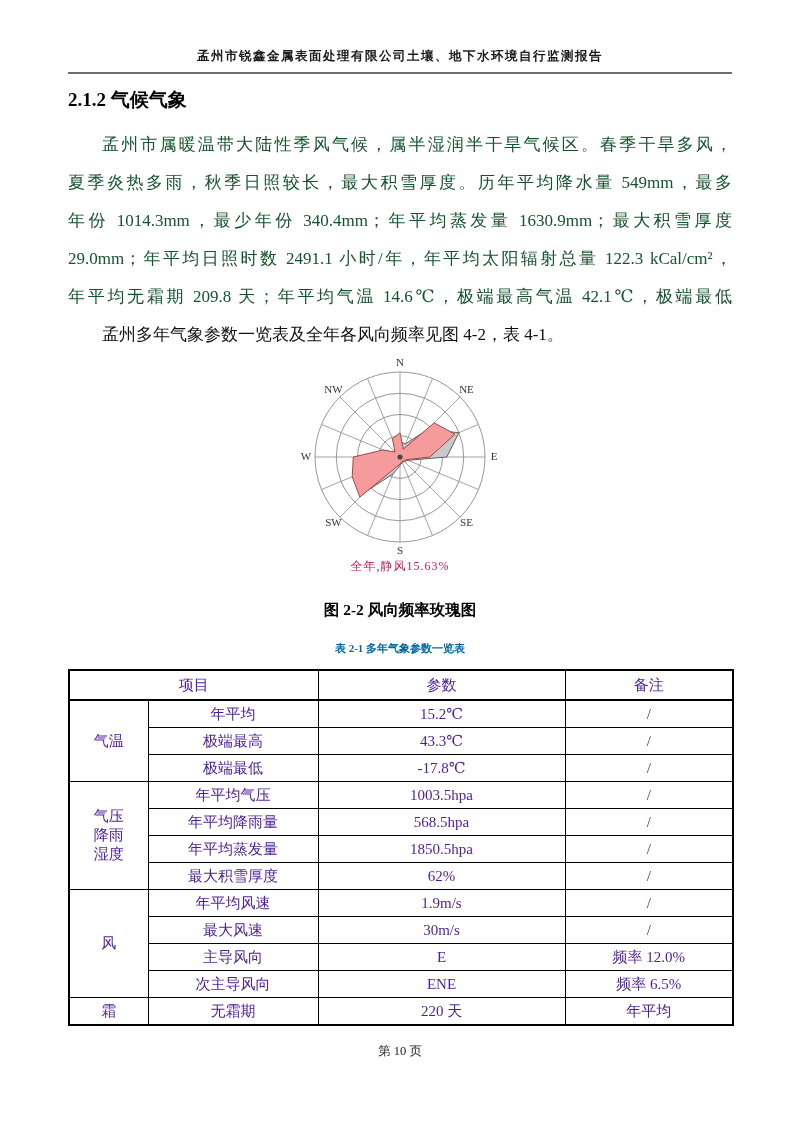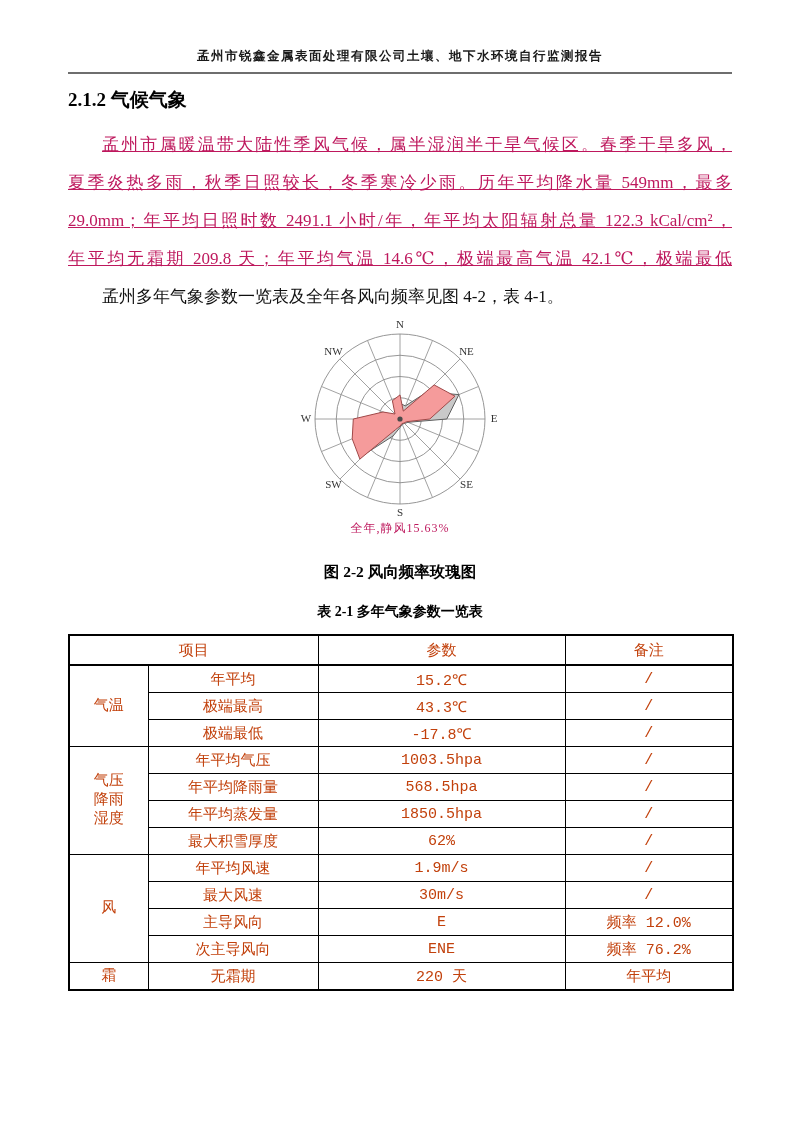--- a/index.html
+++ b/index.html
@@ -8,56 +8,57 @@
     padding:48px 68px 0 68px;background:#fff;overflow:hidden;
     font-family:"Liberation Serif","DejaVu Serif",serif;color:#111;
   }
   .hdr{
     text-align:center;font-size:12.5px;font-weight:bold;letter-spacing:1.5px;
     color:#1a1a1a;padding-bottom:7px;border-bottom:2px solid #6e6e6e;
   }
   .section-heading{
     font-size:19px;font-weight:bold;margin:13px 0 0 0;color:#000;
   }
-  .para{margin-top:13px;font-size:17px;color:#be185d;text-decoration:underline;}
+  .para{margin-top:13px;font-size:17px;color:#14532d;}
   .pline{line-height:38px;text-align:justify;text-align-last:justify;}
   .pline.first{text-indent:2em;}
   .p2{font-size:17px;line-height:38px;text-indent:2em;color:#101010;}
   .figure{margin-top:2px;text-align:center;}
   .rose-wrap{display:inline-block;line-height:0;}
   .rose-caption{
     font-size:12px;color:#be185d;letter-spacing:1px;line-height:15px;margin-top:1px;
     font-family:"Liberation Serif","DejaVu Serif",serif;
   }
   .fig-label{text-align:center;font-weight:bold;font-size:15.5px;margin-top:26px;color:#000;}
-  .tab-label{text-align:center;font-weight:bold;font-size:14px;margin-top:20px;color:#000000;}
+  .tab-label{text-align:center;font-weight:bold;font-size:11px;margin-top:20px;color:#0369a1;}
   table.weather{
     border-collapse:collapse;width:664px;margin-top:13px;table-layout:fixed;
     border:2px solid #000;
   }
   table.weather td{
     border:1px solid #000;text-align:center;vertical-align:middle;
-    font-size:15px;height:26px;padding:0 16px;color:#c2410c;font-family:Liberation Mono, monospace;
+    font-size:15px;height:26px;padding:0 16px;color:#4c1d95;
   }
   table.weather td.th{height:28px;border-bottom:2px solid #000;}
   table.weather td.gname{white-space:pre-line;line-height:19px;}
   .pfooter{text-align:center;font-size:12.5px;margin-top:17px;color:#222;}
 </style>
 </head>
 <body>
 
 <div class="page">
 
   <div class="hdr">孟州市锐鑫金属表面处理有限公司土壤、地下水环境自行监测报告</div>
 
   <div class="section-heading">2.1.2 气候气象</div>
 
   <div class="para">
     <div class="pline first">孟州市属暖温带大陆性季风气候，属半湿润半干旱气候区。春季干旱多风，</div>
-    <div class="pline">夏季炎热多雨，秋季日照较长，冬季寒冷少雨。历年平均降水量 549mm，最多</div>
+    <div class="pline">夏季炎热多雨，秋季日照较长，最大积雪厚度。历年平均降水量 549mm，最多</div>
+    <div class="pline">年份 1014.3mm，最少年份 340.4mm；年平均蒸发量 1630.9mm；最大积雪厚度</div>
     <div class="pline">29.0mm；年平均日照时数 2491.1 小时/年，年平均太阳辐射总量 122.3 kCal/cm²，</div>
     <div class="pline">年平均无霜期 209.8 天；年平均气温 14.6℃，极端最高气温 42.1℃，极端最低</div>
   </div>
 
   <div class="p2">孟州多年气象参数一览表及全年各风向频率见图 4-2，表 4-1。</div>
 
   <div class="figure">
     <div class="rose-wrap">
       <div id="windrose"><svg width="250" height="202" viewBox="0 0 250 202">
             <circle cx="125" cy="101" r="21.25" fill="none" stroke="#8a8a8a" stroke-width="0.9"></circle>
@@ -167,26 +168,27 @@
         <td>/</td>
       </tr>
       <tr>
         <td>主导风向</td>
         <td>E</td>
         <td>频率 12.0%</td>
       </tr>
       <tr>
         <td>次主导风向</td>
         <td>ENE</td>
-        <td>频率 76.2%</td>
+        <td>频率 6.5%</td>
       </tr>
 
       <tr>
         <td class="gname">霜</td>
         <td>无霜期</td>
         <td>220 天</td>
         <td>年平均</td>
       </tr>
     </tbody>
   </table>
 
+  <div class="pfooter">第 10 页</div>
 
 </div>
 
 </body></html>

